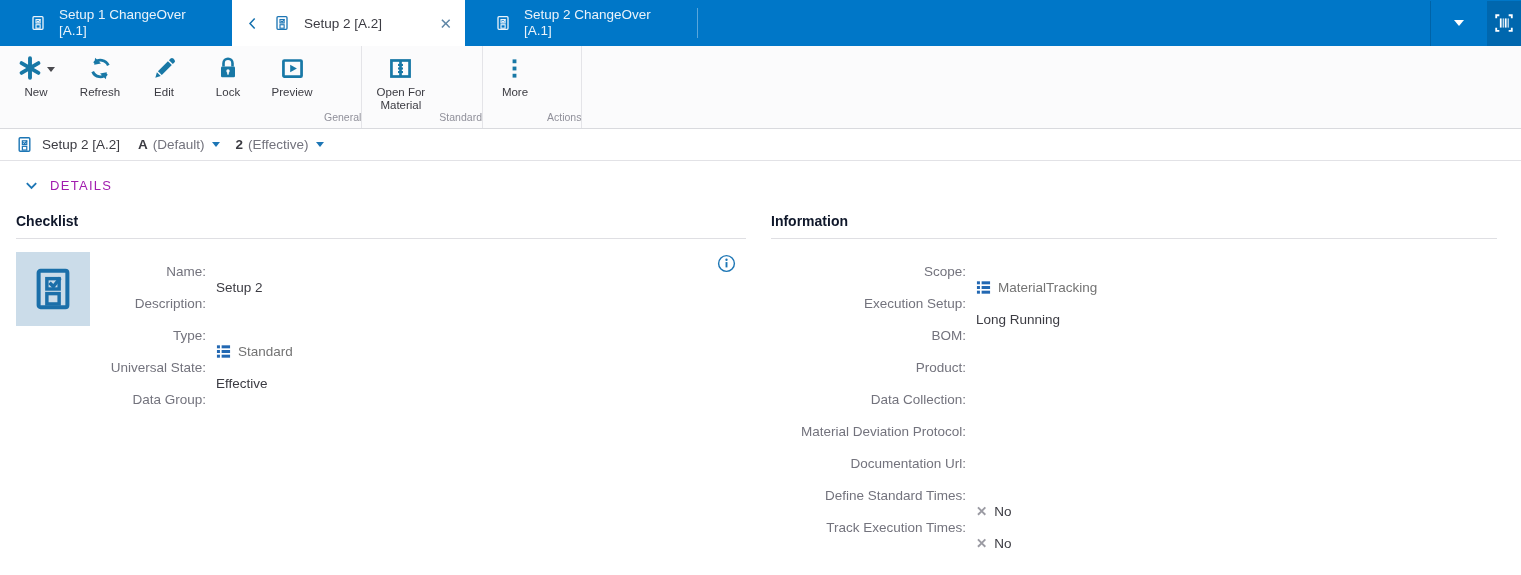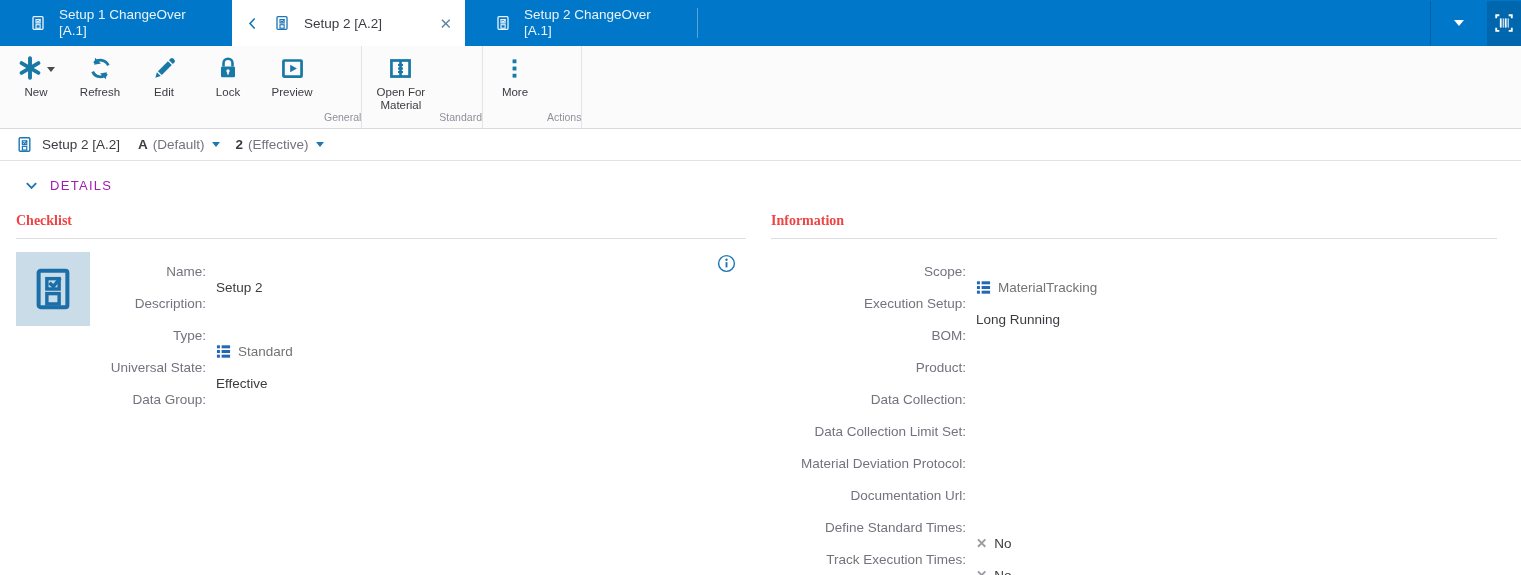--- a/index.html
+++ b/index.html
@@ -49,21 +49,21 @@
   .bc-drop { display:flex; align-items:center; gap:5px; margin-right:16px; cursor:pointer; }
   .bc-key { font-weight:bold; color:#3b3b42; }
   .bc-qual { color:#73737d; }
   .bc-drop .caret { color:#1d76b5; border-left-width:4.5px; border-right-width:4.5px; border-top-width:5.5px; margin-left:2px; }
   
   .details-header { display:flex; align-items:center; gap:11px; margin:17px 0 0 24px;
                     color:#a21caf; font-size:13px; letter-spacing:1.3px; cursor:pointer; width:max-content; }
   .content { display:flex; padding:20px 24px 0 16px; gap:25px; }
   .panel-left { width:730px; flex:none; }
   .panel-right { flex:1; }
-  .sec-title { font-size:14px; font-weight:600; color:#ef4444; padding-bottom:9px;font-family:Liberation Serif, serif; }
+  .sec-title { font-size:14px; font-weight:600; color:#0f172a; padding-bottom:9px; }
   .rule { height:1px; background:#dfdfe3; }
   .fields { position:relative; margin-top:8px; }
   .frow { display:flex; align-items:center; height:32px; }
   .flabel { width:190px; flex:none; text-align:right; color:#73737d; font-size:13.5px;margin-top:16px; }
   .panel-right .flabel { width:195px; }
   .fvalue { margin-left:10px; font-size:13.5px; color:#3b3b42; display:flex; align-items:center; gap:7px;margin-top:48px; }
   .fvalue a { color:#737373; text-decoration:none; cursor:pointer; }
   .list-ic { color:#2268b2; display:flex; }
   .xmark { color:#9b9ba3; font-weight:bold; font-size:13.5px; }
   .avatar { position:absolute; left:0; top:5px; width:74px; height:74px; background:#cbdce9;
@@ -350,24 +350,20 @@
       </div>
       <div class="frow">
         <span class="flabel">Product:</span>
         <span class="fvalue"></span>
       </div>
       <div class="frow">
         <span class="flabel">Data Collection:</span>
         <span class="fvalue"></span>
       </div>
       <div class="frow">
-        <span class="flabel">Data Collection Limit Set:</span>
-        <span class="fvalue"></span>
-      </div>
-      <div class="frow">
         <span class="flabel">Material Deviation Protocol:</span>
         <span class="fvalue"></span>
       </div>
       <div class="frow">
         <span class="flabel">Documentation Url:</span>
         <span class="fvalue"></span>
       </div>
       <div class="frow">
         <span class="flabel">Define Standard Times:</span>
         <span class="fvalue">

